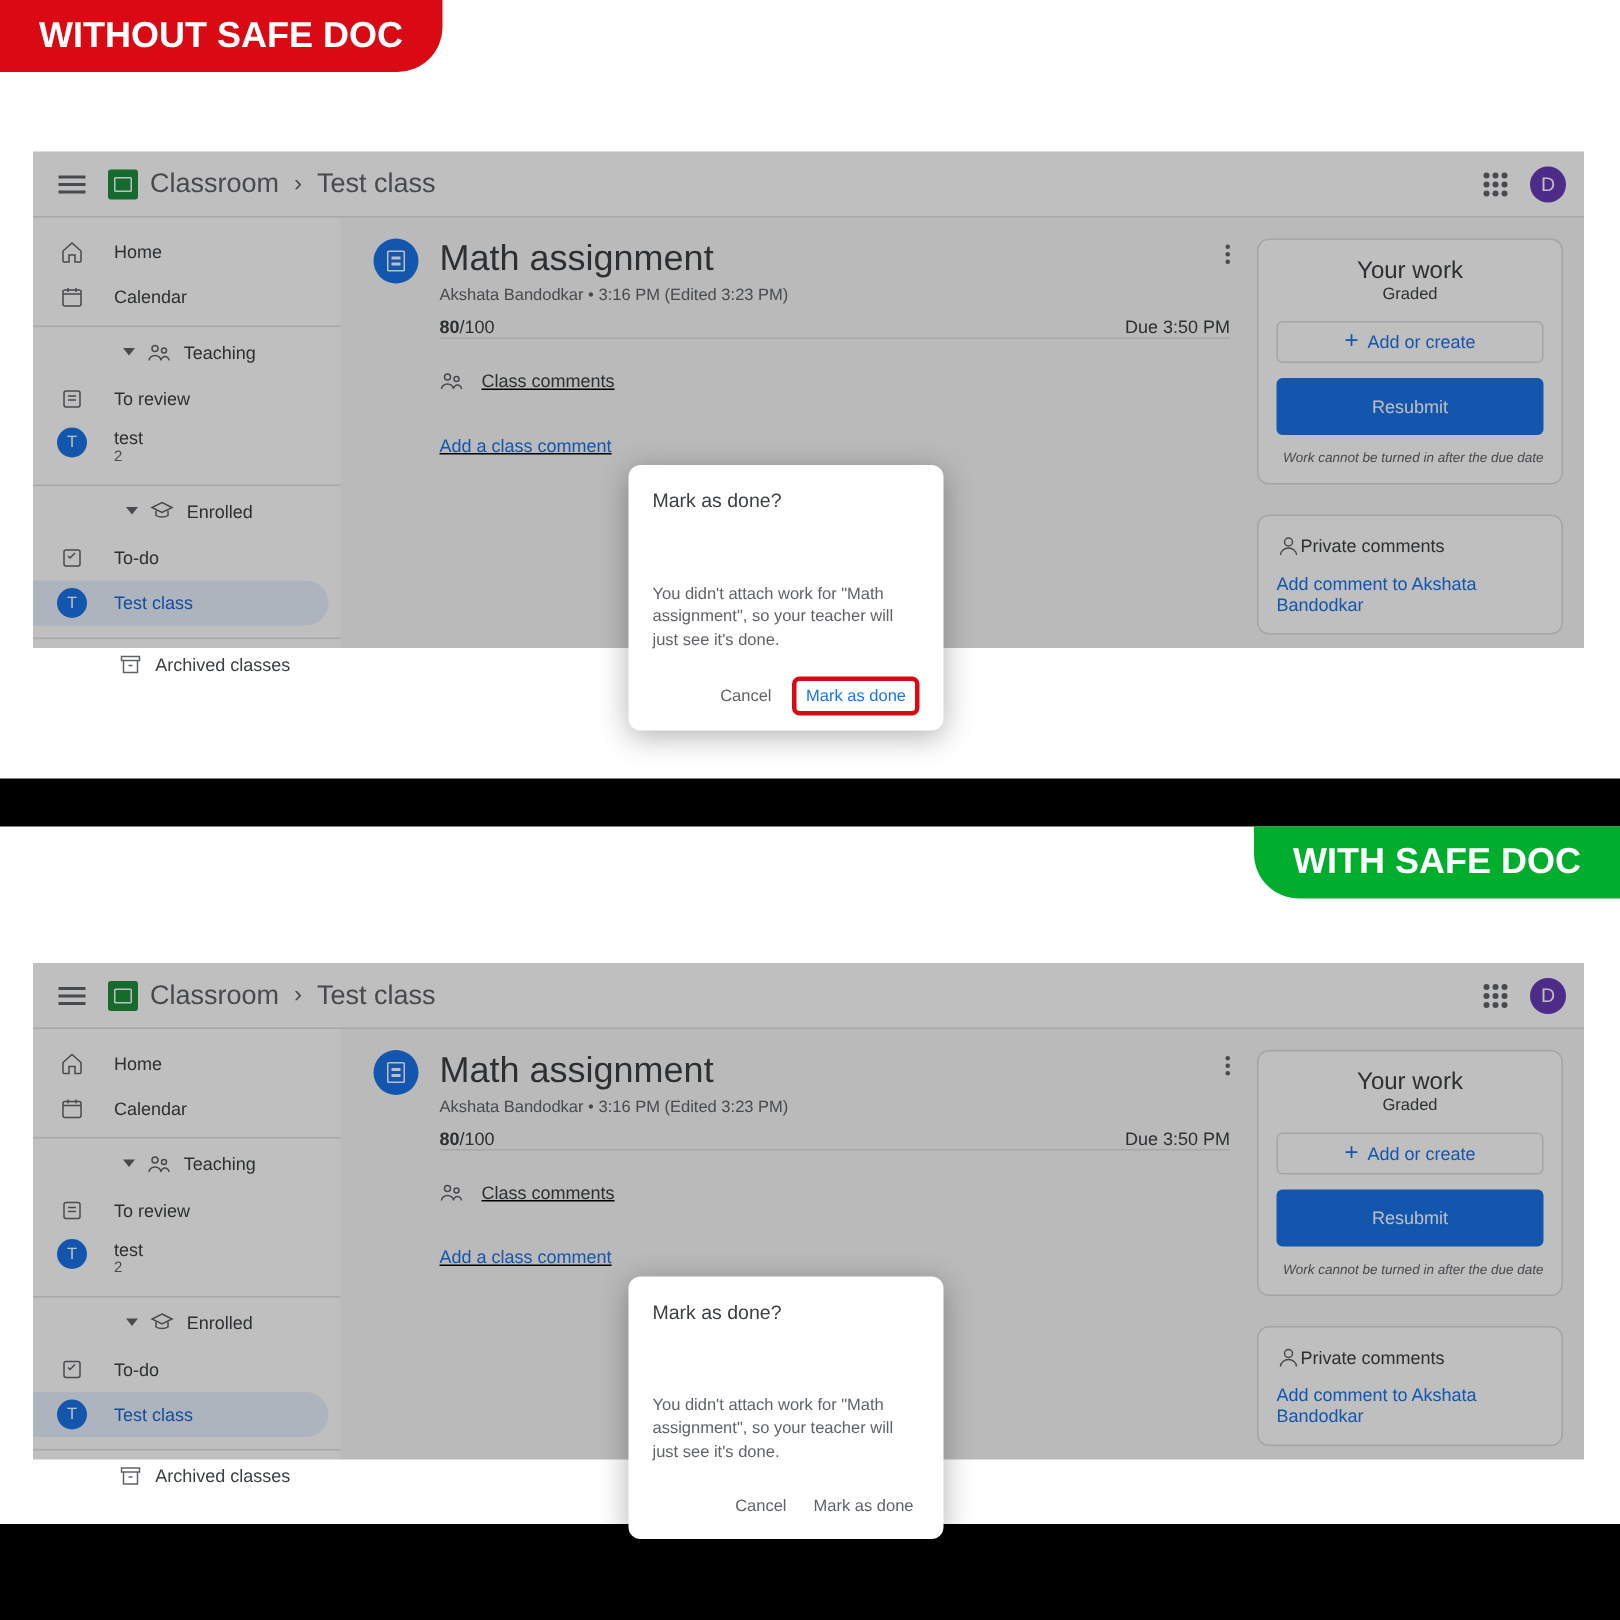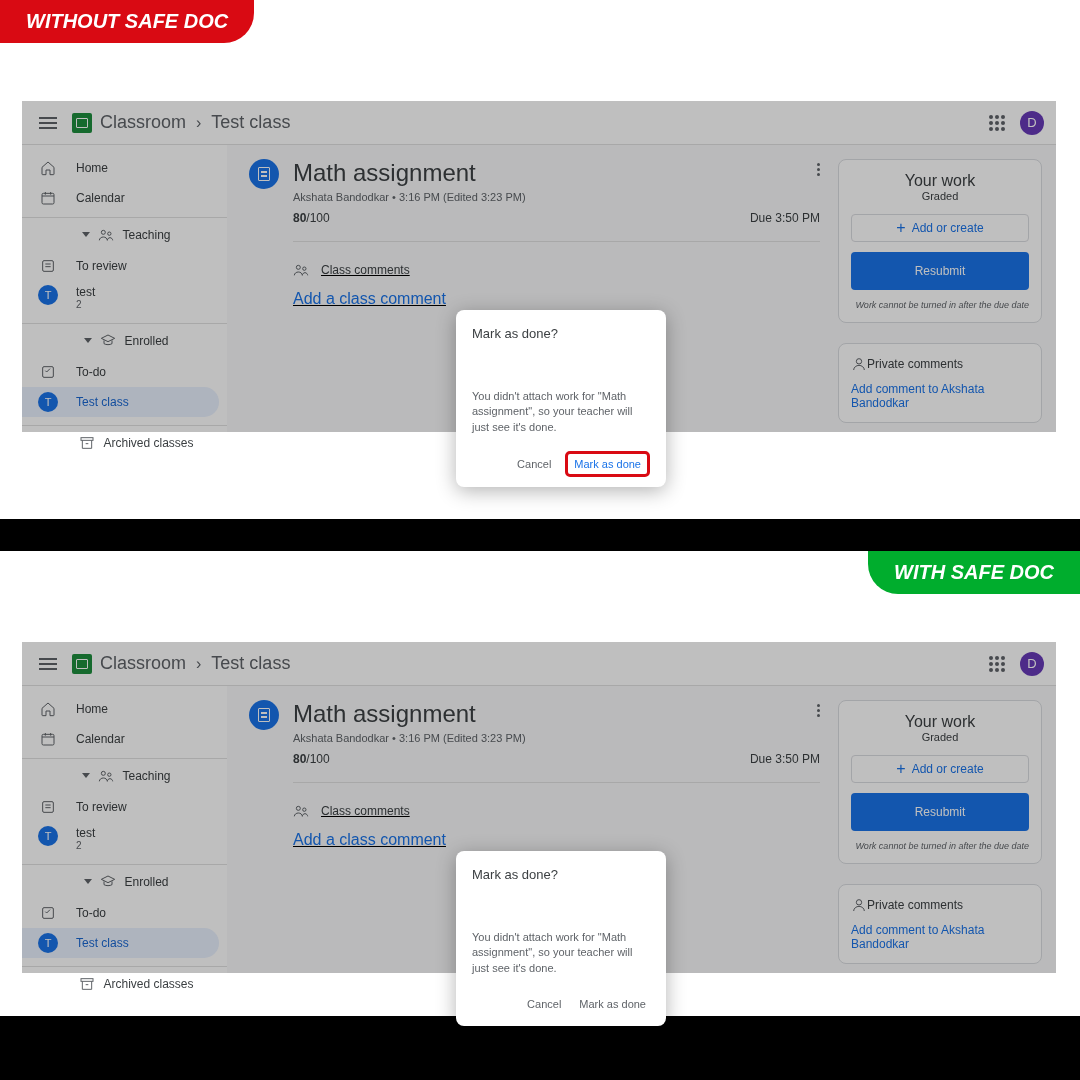--- a/index.html
+++ b/index.html
@@ -1,18 +1,18 @@
 <!DOCTYPE html>
 <html><head>
 <meta charset="utf-8">
 <style>
 * { box-sizing: border-box; margin: 0; padding: 0; font-family: Arial, sans-serif; }
 body { width: 1080px; height: 1080px; background: #fff; position: relative; overflow: hidden; }
 
-.banner { position: absolute; z-index: 100; font-size: 20px; font-weight: bold; font-style: italic; padding: 10px 26px; color: #fff; }
+.banner { position: absolute; z-index: 100; font-size: 24px; font-weight: bold; padding: 10px 26px; color: #fff; }
 .banner-red { top: 0; left: 0; background: #d90a13; border-radius: 0 0 30px 0; }
 .banner-green { top: 551px; right: 0; background: #00ad2d; border-radius: 0 0 0 30px; }
 
 .black-band { position: absolute; left: 0; width: 1080px; background: #000; }
 .band1 { top: 519px; height: 32px; }
 .band2 { top: 1016px; height: 64px; }
 
 .screenshot { position: absolute; left: 22px; width: 1034px; background: #f8f9fa; }
 .shot1 { top: 101px; height: 331px; }
 .shot2 { top: 642px; height: 331px; }
@@ -46,39 +46,39 @@
 .main { flex: 1; display: flex; padding: 14px 14px 0 22px; gap: 18px; }
 .content { flex: 1; }
 .title-row { display: flex; align-items: flex-start; gap: 14px; position: relative; }
 .assign-ic { width: 30px; height: 30px; border-radius: 50%; background: #1a73e8; display: flex; align-items: center; justify-content: center; flex-shrink: 0; }
 .assign-ic .paper { width: 12px; height: 14px; border: 1.5px solid #fff; border-radius: 1px; position: relative; }
 .assign-ic .paper::before, .assign-ic .paper::after { content: ''; position: absolute; left: 2px; right: 2px; height: 1.5px; background: #fff; }
 .assign-ic .paper::before { top: 3px; }
 .assign-ic .paper::after { top: 7px; }
 .title { font-size: 24px; color: #3c4043; }
 .meta { font-size: 11px; color: #5f6368; margin-top: 4px; }
-.score-row { display: flex; justify-content: space-between; margin-top: 8px; margin-left: 44px; font-size: 12px; color: #3c4043; padding-bottom: 16px; border-bottom: 1px solid #e0e0e0; }
+.score-row { display: flex; justify-content: space-between; margin-top: 8px; margin-left: 44px; font-size: 12px; color: #3c4043; border-bottom: 1px solid #e0e0e0; }
 .more-v { position: absolute; right: 0; top: 4px; display: flex; flex-direction: column; gap: 2px; }
 .more-v span { width: 3px; height: 3px; background: #5f6368; border-radius: 50%; }
 .comments { margin-left: 44px; margin-top: 20px; text-decoration: underline; }
 .comm-head { display: flex; align-items: center; gap: 12px; font-size: 12px; color: #3c4043; font-weight: 500; }
-.comm-link { color: #1a73e8; font-size: 16px; margin-top: 12px; }
+.comm-link { color: #1a73e8; font-size: 12px; margin-top: 28px; }
 
 .side-panel { width: 204px; }
 .card { background: #fff; border: 1px solid #dadce0; border-radius: 8px; padding: 12px; margin-bottom: 20px; }
 .card-head { display: flex; justify-content: space-between; align-items: center; flex-direction: column; }
 .card-title { font-size: 16px; color: #3c4043; }
 .graded { font-size: 11px; color: #3c4043; }
 .btn-o { width: 100%; height: 28px; border: 1px solid #dadce0; border-radius: 4px; background: #fff; color: #1a73e8; font-size: 12px; margin-top: 12px; display: flex; align-items: center; justify-content: center; gap: 6px; }
 .btn-p { width: 100%; height: 38px; border: none; border-radius: 4px; background: #1a73e8; color: #fff; font-size: 12px; margin-top: 10px; }
 .card-note { font-size: 9px; color: #5f6368; font-style: italic; margin-top: 10px; text-align: right; }
 .priv-head { display: flex; align-items: center; font-size: 12px; color: #3c4043; }
 .priv-link { color: #1a73e8; font-size: 12px; margin-top: 10px; }
 
-.dialog { position: absolute; left: 434px; width: 210px; background: #fff; border-radius: 8px; box-shadow: 0 4px 20px rgba(0,0,0,0.3); padding: 16px 16px 10px; z-index: 50; }
+.dialog { position: absolute; left: 397px; width: 210px; background: #fff; border-radius: 8px; box-shadow: 0 4px 20px rgba(0,0,0,0.3); padding: 16px 16px 10px; z-index: 50; }
 .d1 { top: 209px; }
 .d2 { top: 209px; }
 .dialog-title { font-size: 13px; color: #3c4043; font-weight: 500; margin-bottom: 14px; }
 .dialog-body { font-size: 11px; color: #5f6368; line-height: 1.4; margin-bottom: 16px; margin-top: 48px; }
 .dialog-actions { display: flex; justify-content: flex-end; gap: 10px; align-items: center; }
 .dbtn { font-size: 11px; color: #5f6368; padding: 6px 4px; }
 .dbtn-primary { color: #1a73e8; }
 .dbtn-hl { border: 3px solid #d90a13; border-radius: 5px; padding: 4px 6px; }
 
 .svg-ic { stroke: #5f6368; fill: none; stroke-width: 1.5; }

